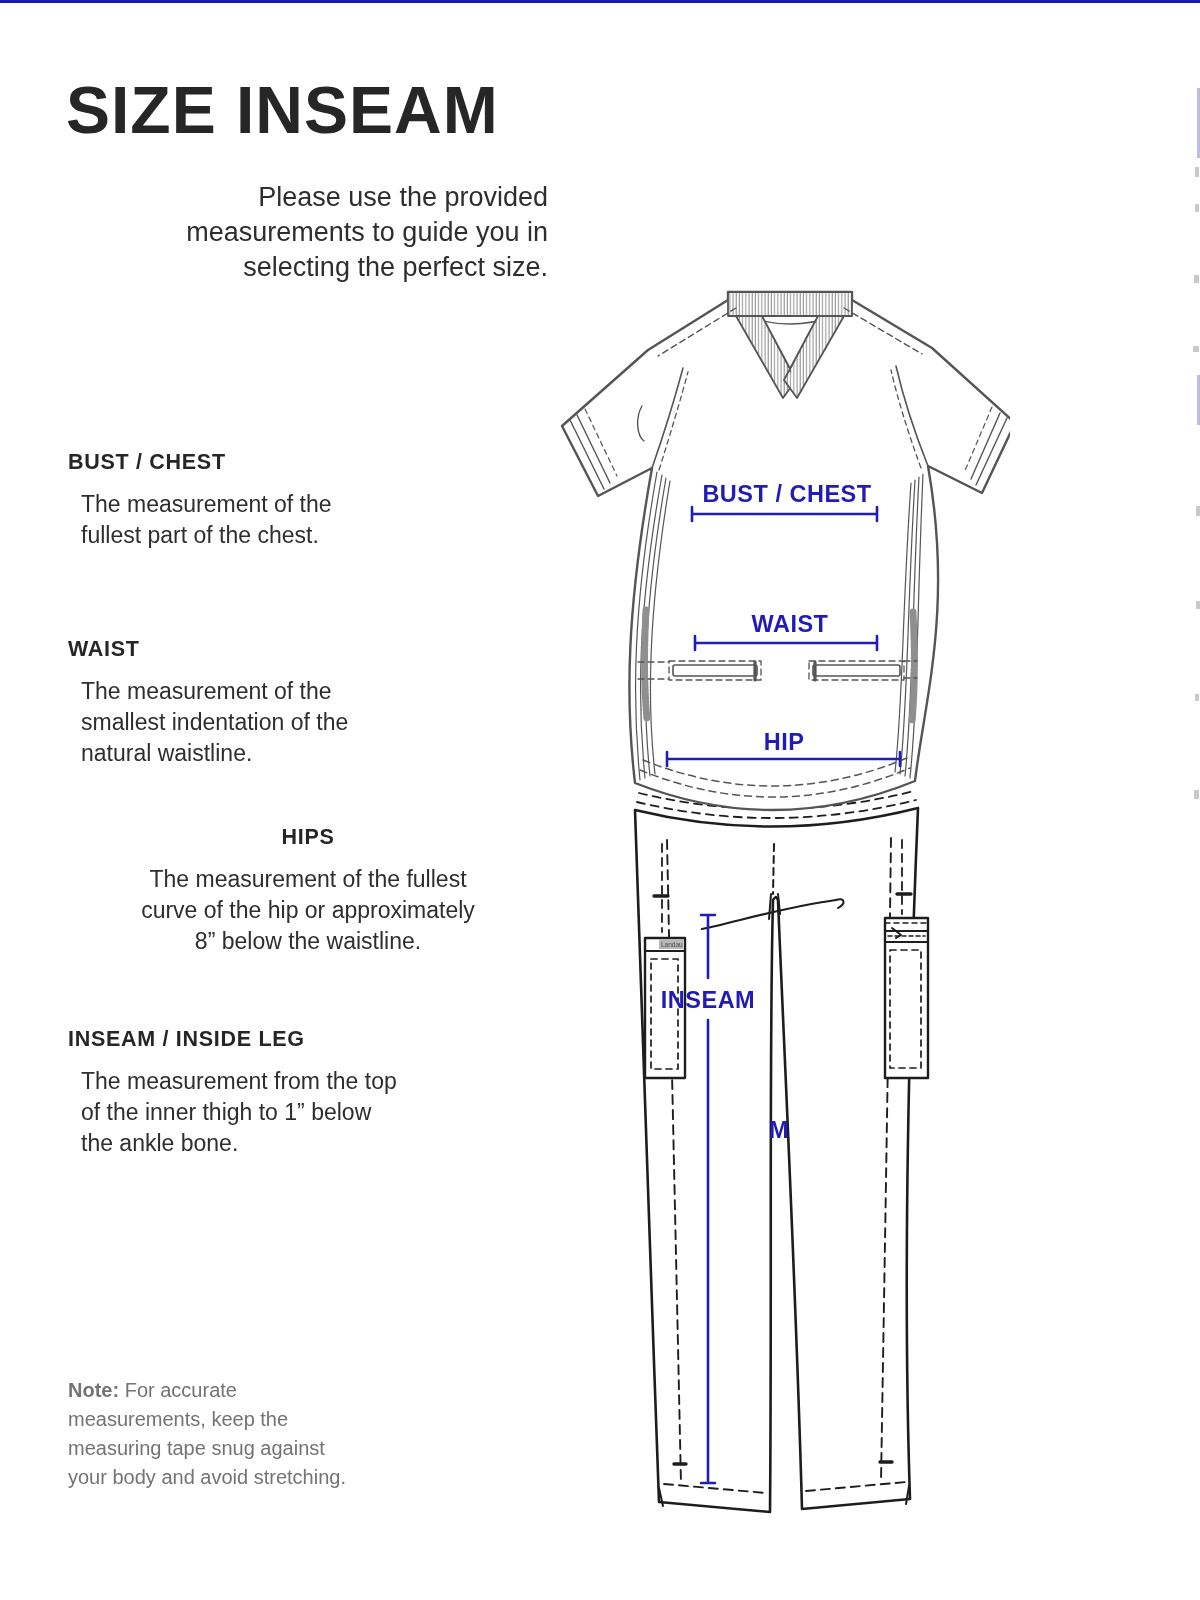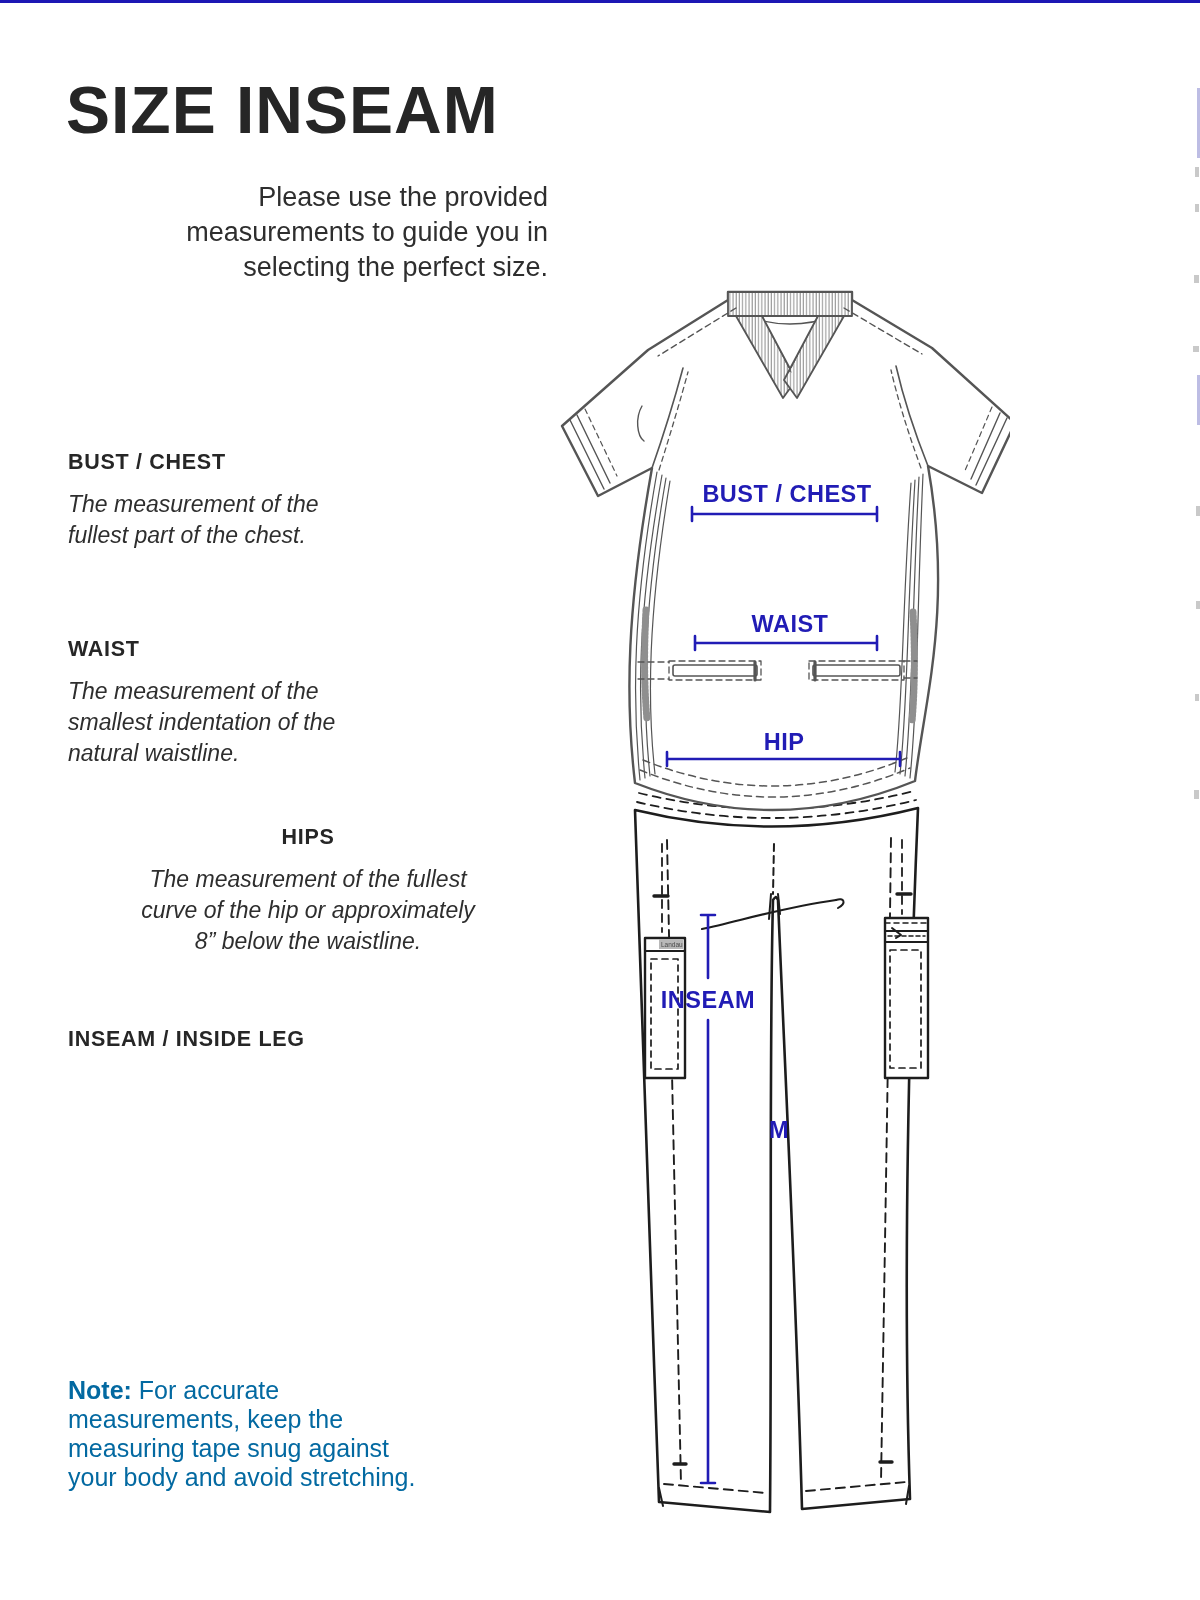--- a/index.html
+++ b/index.html
@@ -21,29 +21,29 @@
   #intro{
     left:68px;top:180px;font-size:27px;line-height:35px;color:#2e2e2e;
     white-space:pre-line;width:480px;text-align:right;
   }
   .section{position:absolute;left:68px;width:480px;}
   .section h3{
     margin:0 0 14px 0;font-size:21.5px;font-weight:700;letter-spacing:0.7px;
     color:#262626;
   }
   .section p{
-    margin:0;font-size:23px;line-height:31px;color:#2e2e2e;white-space:pre-line;font-style:italic;
+    margin:13px;font-size:23px;line-height:31px;color:#2e2e2e;white-space:pre-line;
   }
   #sec-bust{top:450px;}
   #sec-waist{top:637px;}
   #sec-hips{top:825px;text-align:center;}
   #sec-inseam{top:1027px;}
   #note{
-    left:68px;top:1376px;width:480px;font-size:25px;line-height:29px;
-    color:#0369a1;white-space:pre-line;
+    left:68px;top:1376px;width:480px;font-size:20px;line-height:29px;
+    color:#737373;white-space:pre-line;
   }
   #note .note-prefix{font-weight:700;}
   
   #diagram{left:540px;top:278px;width:470px;height:1240px;}
   svg text{font-family:"Liberation Sans", sans-serif;}
   .blue-label{font-size:23.5px;font-weight:700;letter-spacing:0.5px;fill:#211cb5;}
   .tag-label{font-size:6.5px;fill:#4a4a4a;}
 </style>
 </head>
 <body>
@@ -82,20 +82,23 @@
 
 <div class="section" id="sec-hips">
   <h3>HIPS</h3>
   <p>The measurement of the fullest
 curve of the hip or approximately
 8” below the waistline.</p>
 </div>
 
 <div class="section" id="sec-inseam">
   <h3>INSEAM / INSIDE LEG</h3>
+  <p>The measurement from the top
+of the inner thigh to 1” below
+the ankle bone.</p>
 </div>
 
 <div class="abs" id="note"><span class="note-prefix">Note:</span><span> For accurate
 measurements, keep the
 measuring tape snug against
 your body and avoid stretching.</span></div>
 
 <svg class="abs" id="diagram" viewBox="0 0 470 1240" width="470" height="1240">
   <defs>
     <pattern id="rib" width="3.2" height="3.2" patternUnits="userSpaceOnUse">

